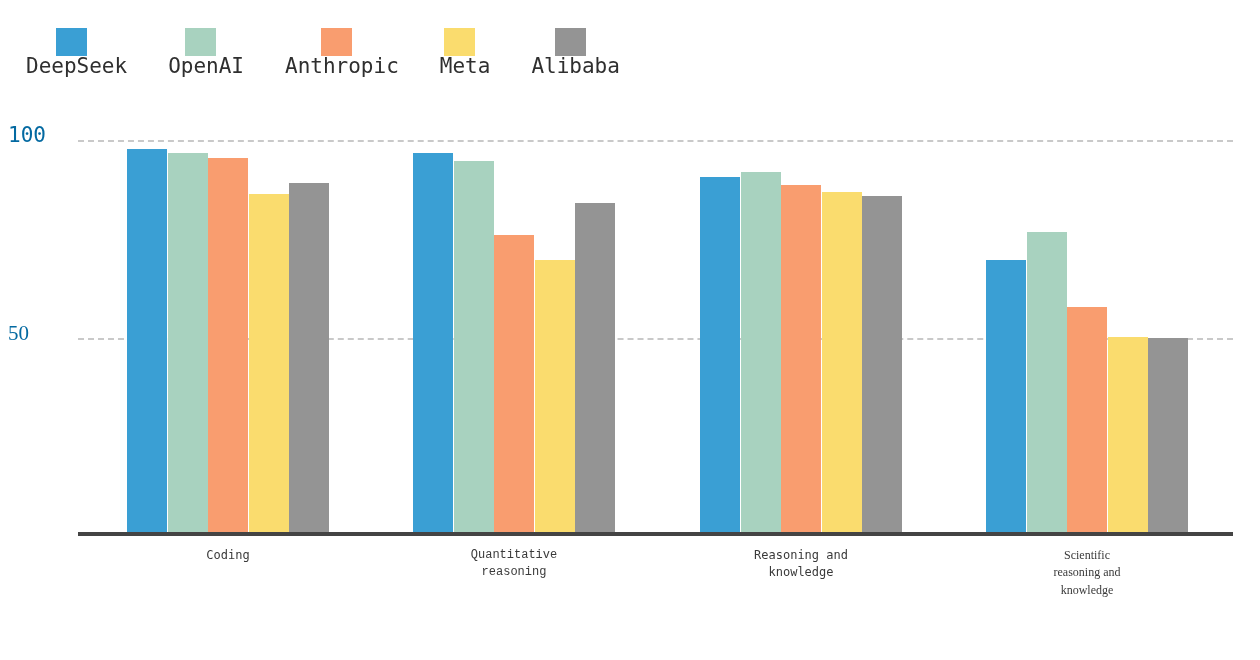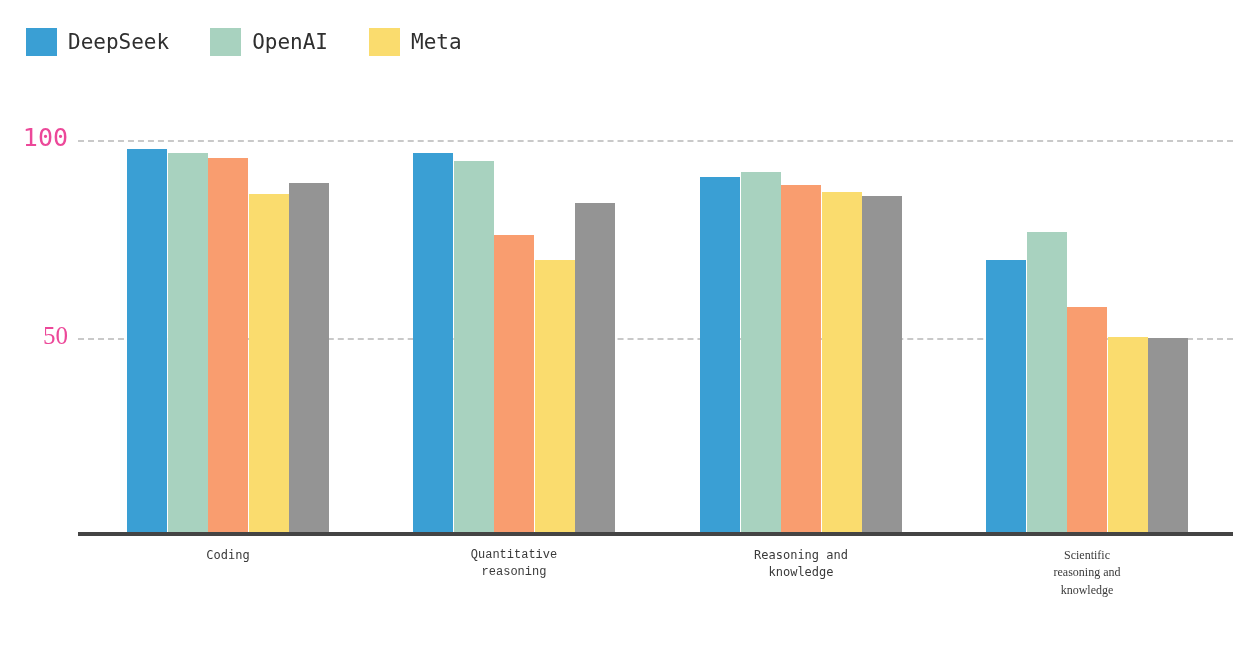--- a/index.html
+++ b/index.html
@@ -23,20 +23,21 @@
   #legend {
     position: absolute;
     left: 26px;
     top: 28px;
     display: flex;
     flex-direction: row;
     align-items: center;
   }
   .legend-item {
     display: flex;
+    flex-direction: column;
     align-items: center;
     margin-right: 41px;
   }
   .legend-swatch {
     width: 31px;
     height: 28px;
     margin-right: 11px;
     flex: 0 0 auto;
   }
   .legend-label {
@@ -57,23 +58,23 @@
   }
   .gridline {
     position: absolute;
     height: 0px;
     border-top: 2px dashed #c9c9c9;
     left: 78px;
     width: 1155px;
   }
   .ytick-label {
     position: absolute;
-    font-size: 25px;
-    color: #ec4899;
-    text-align: right;
+    font-size: 21px;
+    color: #0369a1;
+    text-align: left;
     width: 60px;
     left: 8px;
     line-height: 1;
   }
   #axis-line {
     position: absolute;
     left: 78px;
     width: 1155px;
     height: 4px;
     background: #444444;
@@ -103,22 +104,30 @@
   <div id="legend">
       <div class="legend-item">
         <span class="legend-swatch" style="background: rgb(58, 159, 212);"></span>
         <span class="legend-label">DeepSeek</span>
       </div>
       <div class="legend-item">
         <span class="legend-swatch" style="background: rgb(168, 210, 191);"></span>
         <span class="legend-label">OpenAI</span>
       </div>
       <div class="legend-item">
+        <span class="legend-swatch" style="background: rgb(249, 157, 111);"></span>
+        <span class="legend-label">Anthropic</span>
+      </div>
+      <div class="legend-item">
         <span class="legend-swatch" style="background: rgb(250, 220, 110);"></span>
         <span class="legend-label">Meta</span>
+      </div>
+      <div class="legend-item">
+        <span class="legend-swatch" style="background: rgb(148, 148, 148);"></span>
+        <span class="legend-label">Alibaba</span>
       </div>
     </div>
 
   <div id="plot">
     <div id="gridlines">
         <div class="gridline" style="top: 140px; border-top-color: rgb(201, 201, 201);"></div>
         <div class="gridline" style="top: 338px; border-top-color: rgb(201, 201, 201);"></div>
       </div>
     <div id="yticks">
         <div class="ytick-label" style="top: 125px;">100</div>

